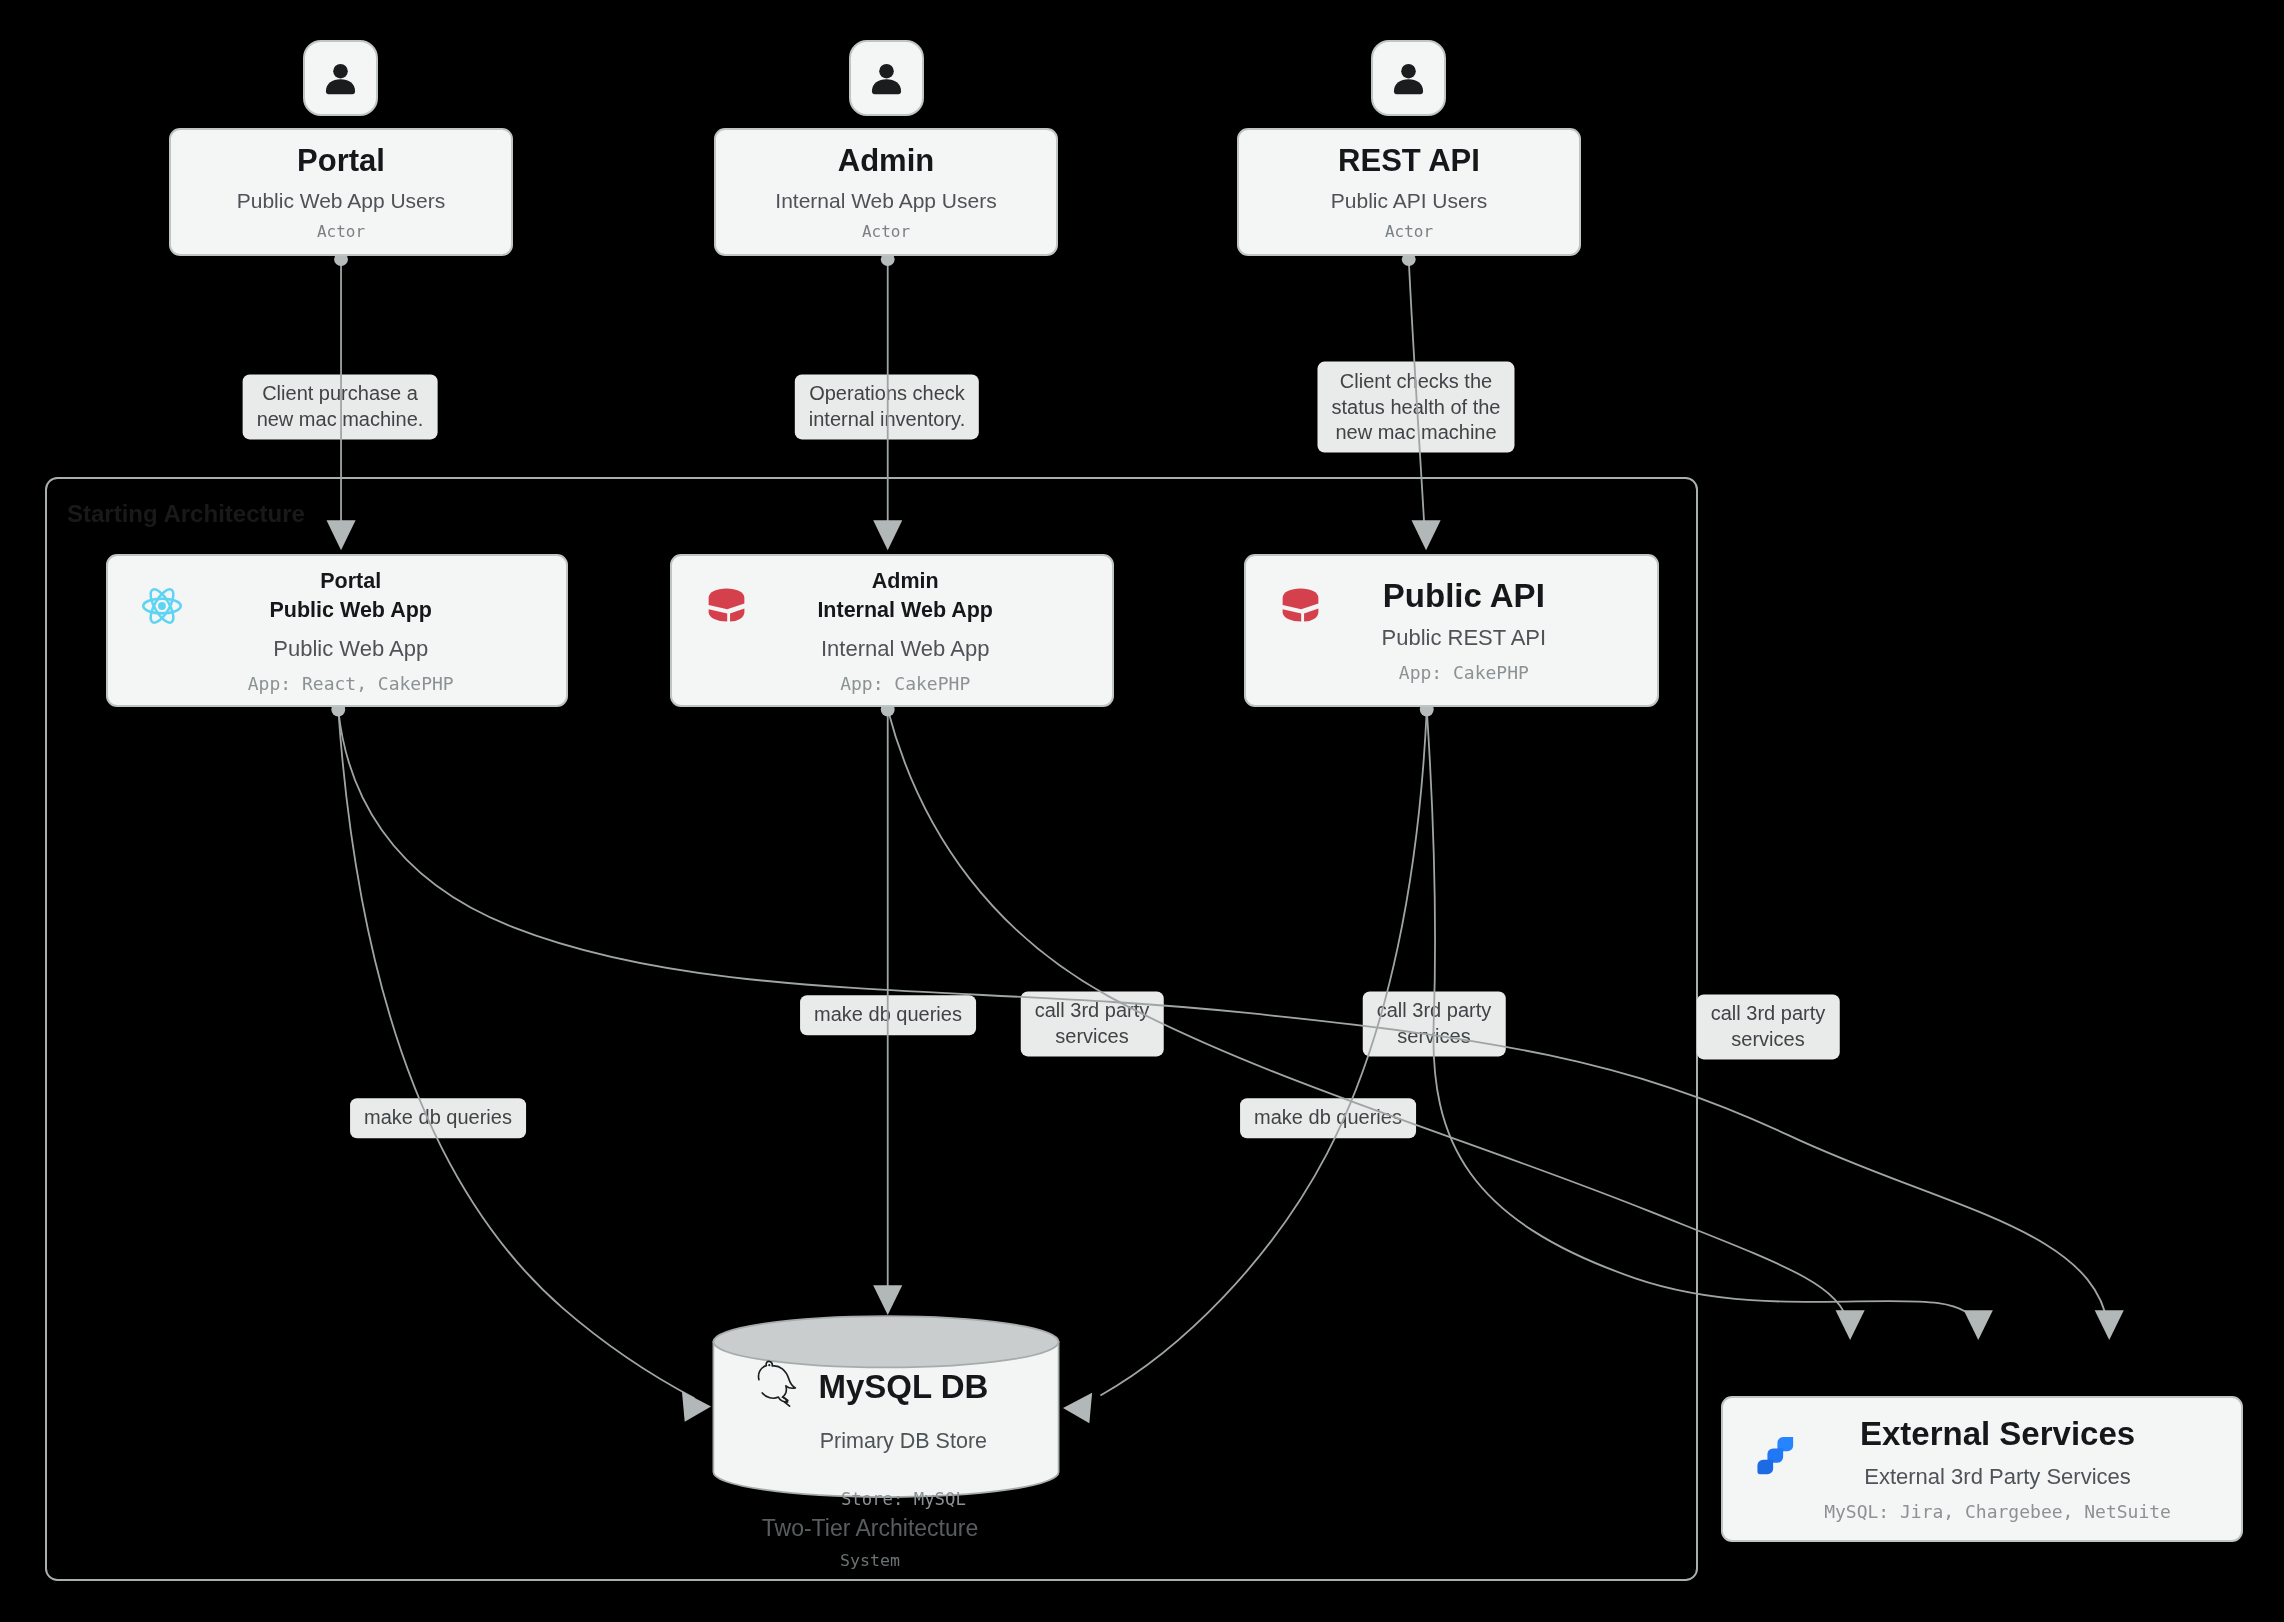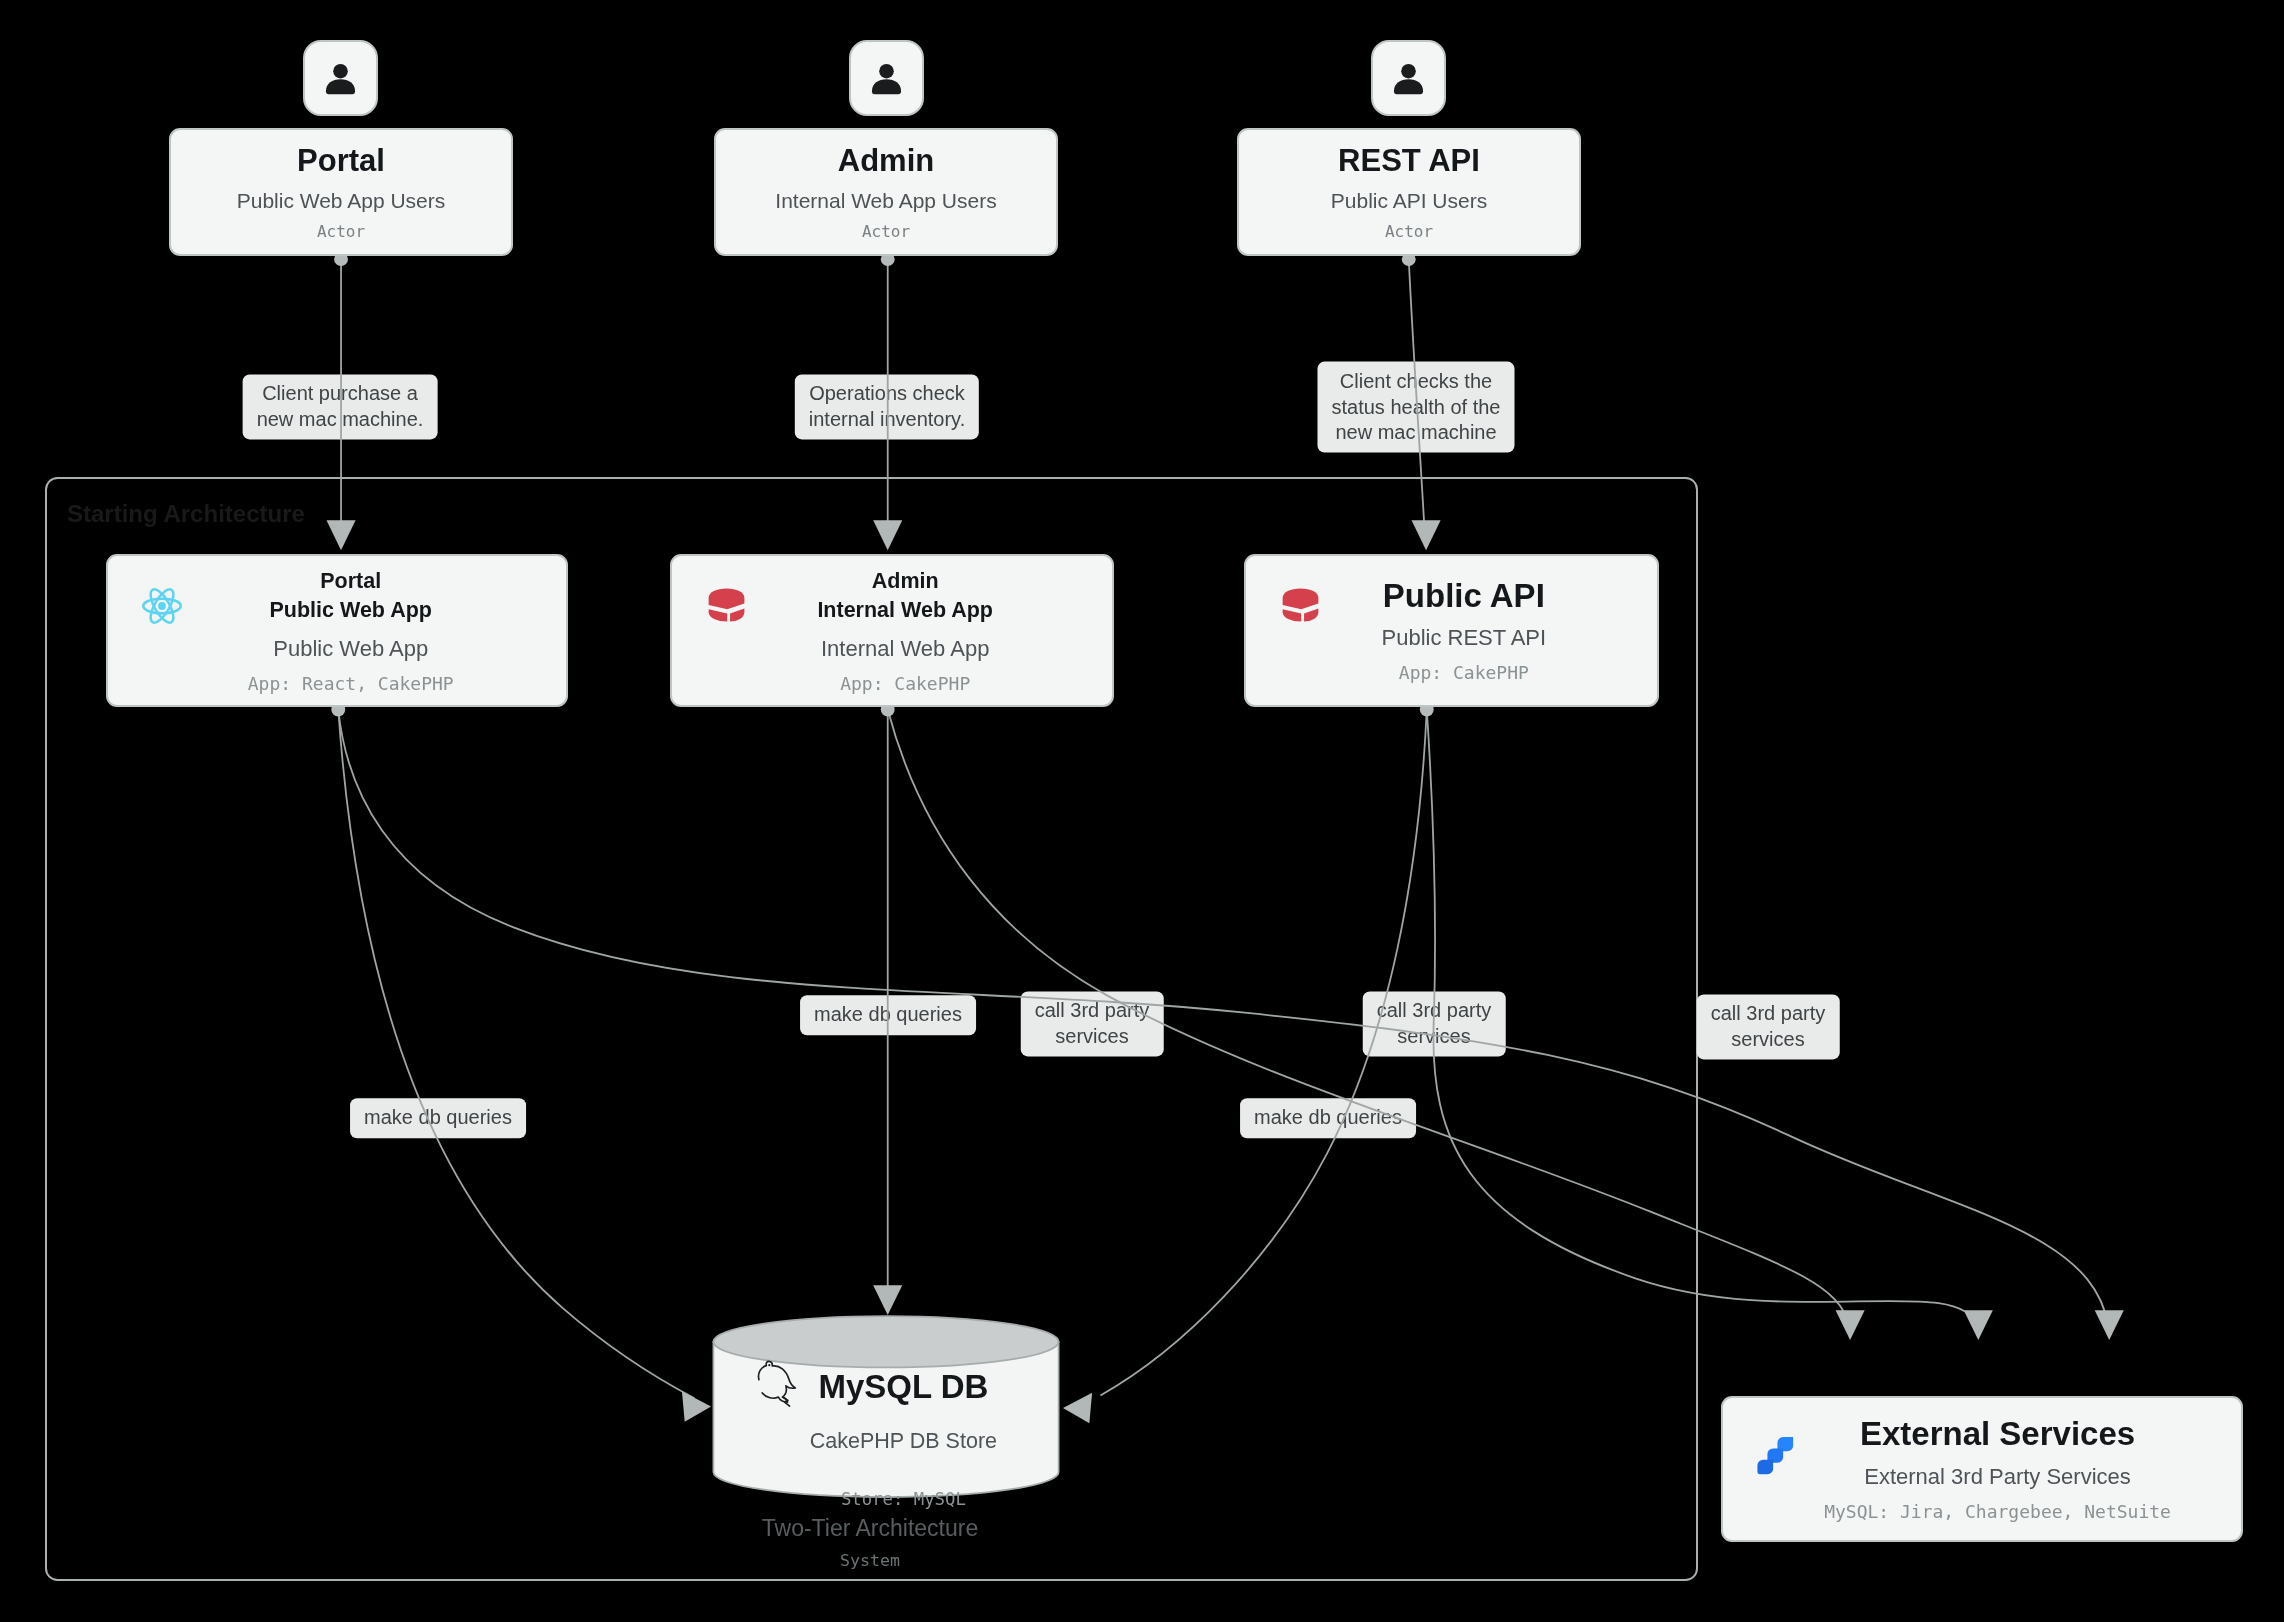--- a/index.html
+++ b/index.html
@@ -198,21 +198,21 @@
       <ellipse cx="251" cy="40" rx="249" ry="37" fill="#c9cdce" stroke="#a6acac" stroke-width="2.5"></ellipse>
     </svg>
     <span class="dolphin">
       <svg width="53" height="50" viewBox="0 0 64 60">
         <path fill="none" stroke="#1c1f21" stroke-width="2" stroke-linecap="round" stroke-linejoin="round" d="M12 26 C10 18 14 11 21 9 C20 6 22 3 25 4 C27.5 4.7 28.5 7 28 9.5 C37 8 45 15 48 25 C49.5 30 52 34 56 36 C51 37 47.5 36 44.5 33.5 C46 39 44.5 44 40.5 47 C43.5 48 45.5 50 46.5 53 C41.5 53 37.5 51 35.5 47 C29 50 21 48 16 42"></path>
         <path fill="none" stroke="#1c1f21" stroke-width="2" stroke-linecap="round" stroke-linejoin="round" d="M40.5 47 L47 51 L43 53 L49 58"></path>
         <circle cx="24.5" cy="8.5" r="1.3" fill="#1c1f21"></circle>
       </svg>
     </span>
     <div class="cyl-text t1">MySQL DB</div>
-    <div class="cyl-text t2">CakePHP DB Store</div>
+    <div class="cyl-text t2">Primary DB Store</div>
     <div class="cyl-text t3">Store: MySQL</div>
   </div>
 
   <div class="node appbox" style="left:1721px;top:1396px;width:522px;height:146px;">
     <span class="icon" style="top:36px;">
       <svg width="40" height="46" viewBox="0 0 56 64">
         <path fill="#2684FF" d="M52 4 L38 4 A8 8 0 0 0 30 12 L30 21 A3 3 0 0 0 33 24 L44 24 A8 8 0 0 0 52 16 Z"></path>
         <path fill="#2177F5" d="M38 20 L24 20 A8 8 0 0 0 16 28 L16 37 A3 3 0 0 0 19 40 L30 40 A8 8 0 0 0 38 32 Z"></path>
         <path fill="#1D6AE5" d="M24 36 L10 36 A8 8 0 0 0 2 44 L2 53 A3 3 0 0 0 5 56 L16 56 A8 8 0 0 0 24 48 Z"></path>
       </svg>

